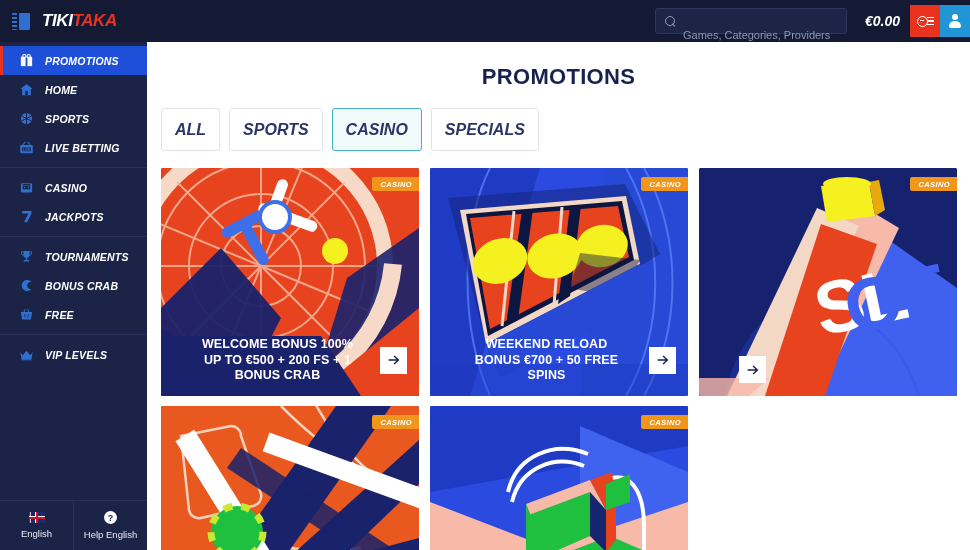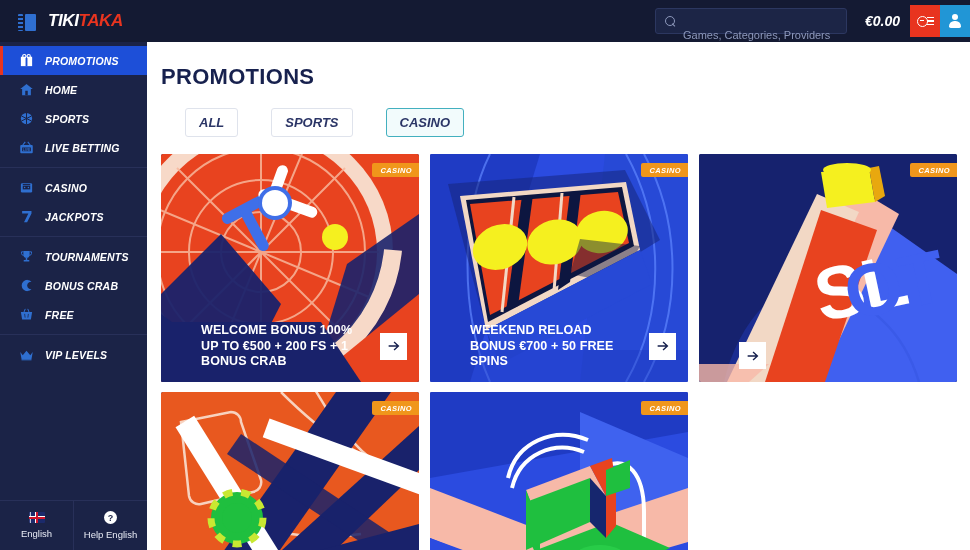--- a/index.html
+++ b/index.html
@@ -9,21 +9,21 @@
     background:#ffffff;
     color:#1b2a5e;
   }
   .app { position:relative; width:970px; height:550px; display:flex; flex-direction:column; }
 
   
   .topbar {
     height:42px; background:#141a33; display:flex; align-items:center;
     flex:0 0 42px; position:relative; z-index:20;
   }
-  .brand { display:flex; align-items:flex-end; gap:12px; padding-left:18px; width:147px; }
+  .brand { display:flex; align-items:center; gap:12px; padding-left:12px; width:147px; }
   .brand-mark { display:flex; align-items:center; gap:2px; }
   .bm-bar { width:5px; height:17px; background:#2f6fd0; border-radius:1px; }
   .bm-bar.dotted {
     background:repeating-linear-gradient(to bottom,#2f6fd0 0 2px, #141a33 2px 4px);
   }
   .bm-bar.wide { width:11px; background:#2f6fd0; }
   .logo-text {
     font-size:17px; font-weight:bold; font-style:italic; letter-spacing:-0.4px;
     white-space:nowrap;
   }
@@ -73,21 +73,21 @@
   .user-icon { position:relative; width:14px; height:14px; }
   .user-icon .head {
     position:absolute; left:4px; top:0px; width:6px; height:6px; background:#fff; border-radius:50%;
   }
   .user-icon .body {
     position:absolute; left:1px; top:7px; width:12px; height:7px; background:#fff;
     border-radius:6px 6px 2px 2px;
   }
 
   
-  .body-row { flex:1; display:flex; min-height:0; }
+  .body-row { flex:1; display:flex; min-height:0;text-align:center; }
 
   
   .sidebar {
     width:147px; flex:0 0 147px; background:#1b2347; display:flex; flex-direction:column;
     position:relative;
   }
   .nav { padding-top:4px; flex:1; }
   .nav-group { padding-bottom:5px; }
   .nav-group + .nav-group { border-top:1px solid #283059; padding-top:5px; }
   .nav-item {
@@ -134,23 +134,23 @@
     font-size:9px; font-weight:bold; display:flex; align-items:center; justify-content:center;
   }
 
   
   .main { flex:1; background:#ffffff; padding:22px 14px 0 13px; overflow:hidden; position:relative; }
   .page-title {
     font-size:22px; font-weight:bold; color:#17214e; letter-spacing:0.3px; padding-left:1px;
   }
   .filters { display:flex; gap:9px; margin-top:18px; padding-left:1px; }
   .filter {
-    min-width:46px; height:29px; padding:0 13px; border:1px solid #dfe3ec; border-radius:3px;
-    background:#fff; color:#2b3566; font-size:13px; font-weight:bold; font-style:italic;
-    display:flex; align-items:center; justify-content:center; cursor:pointer; white-space:nowrap;margin-left:24px;
+    min-width:46px; height:43px; padding:0 13px; border:1px solid #dfe3ec; border-radius:3px;
+    background:#fff; color:#2b3566; font-size:16px; font-weight:bold; font-style:italic;
+    display:flex; align-items:center; justify-content:center; cursor:pointer; white-space:nowrap;
   }
   .filter.active { border:1.5px solid #43b0bf; background:#f2fbfc; }
 
   .cards {
     margin-top:17px; display:grid; grid-template-columns:repeat(3,258px);
     gap:10px 11px; padding-left:1px;
   }
   .card {
     position:relative; height:228px; border-radius:2px; overflow:hidden; cursor:pointer;
     background:#1b2a6b;
@@ -335,20 +335,21 @@
       </div>
     </div>
 
     <div class="main">
       <div class="page-title">PROMOTIONS</div>
 
       <div class="filters">
         <div class="filter">ALL</div>
         <div class="filter">SPORTS</div>
         <div class="filter active">CASINO</div>
+        <div class="filter">SPECIALS</div>
       </div>
 
       <div class="cards">
 
         <div class="card">
           <div class="art">
             <svg viewBox="0 0 258 228" preserveAspectRatio="xMidYMid slice">
               <rect width="258" height="228" fill="#e8431f"></rect>
               <circle cx="100" cy="98" r="132" fill="#f7d9c8"></circle>
               <circle cx="100" cy="98" r="116" fill="#e8431f"></circle>

